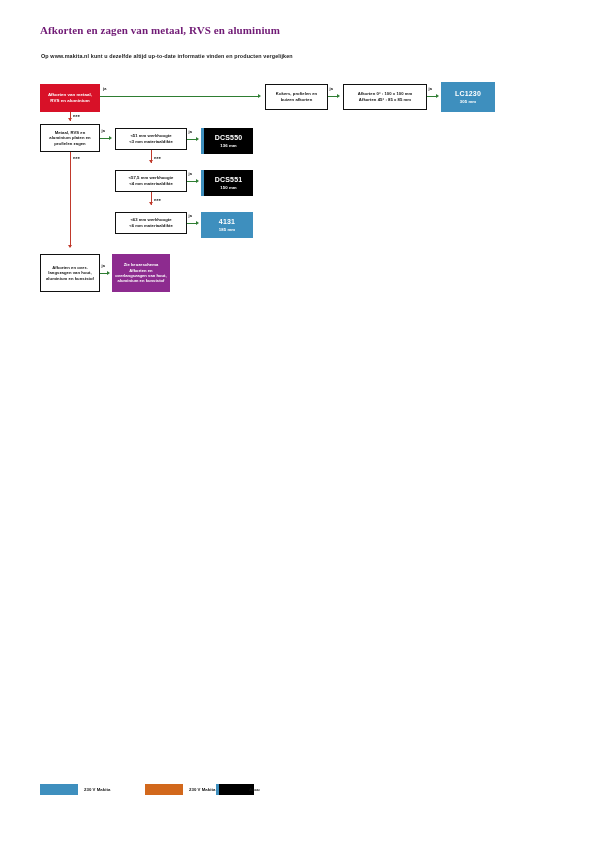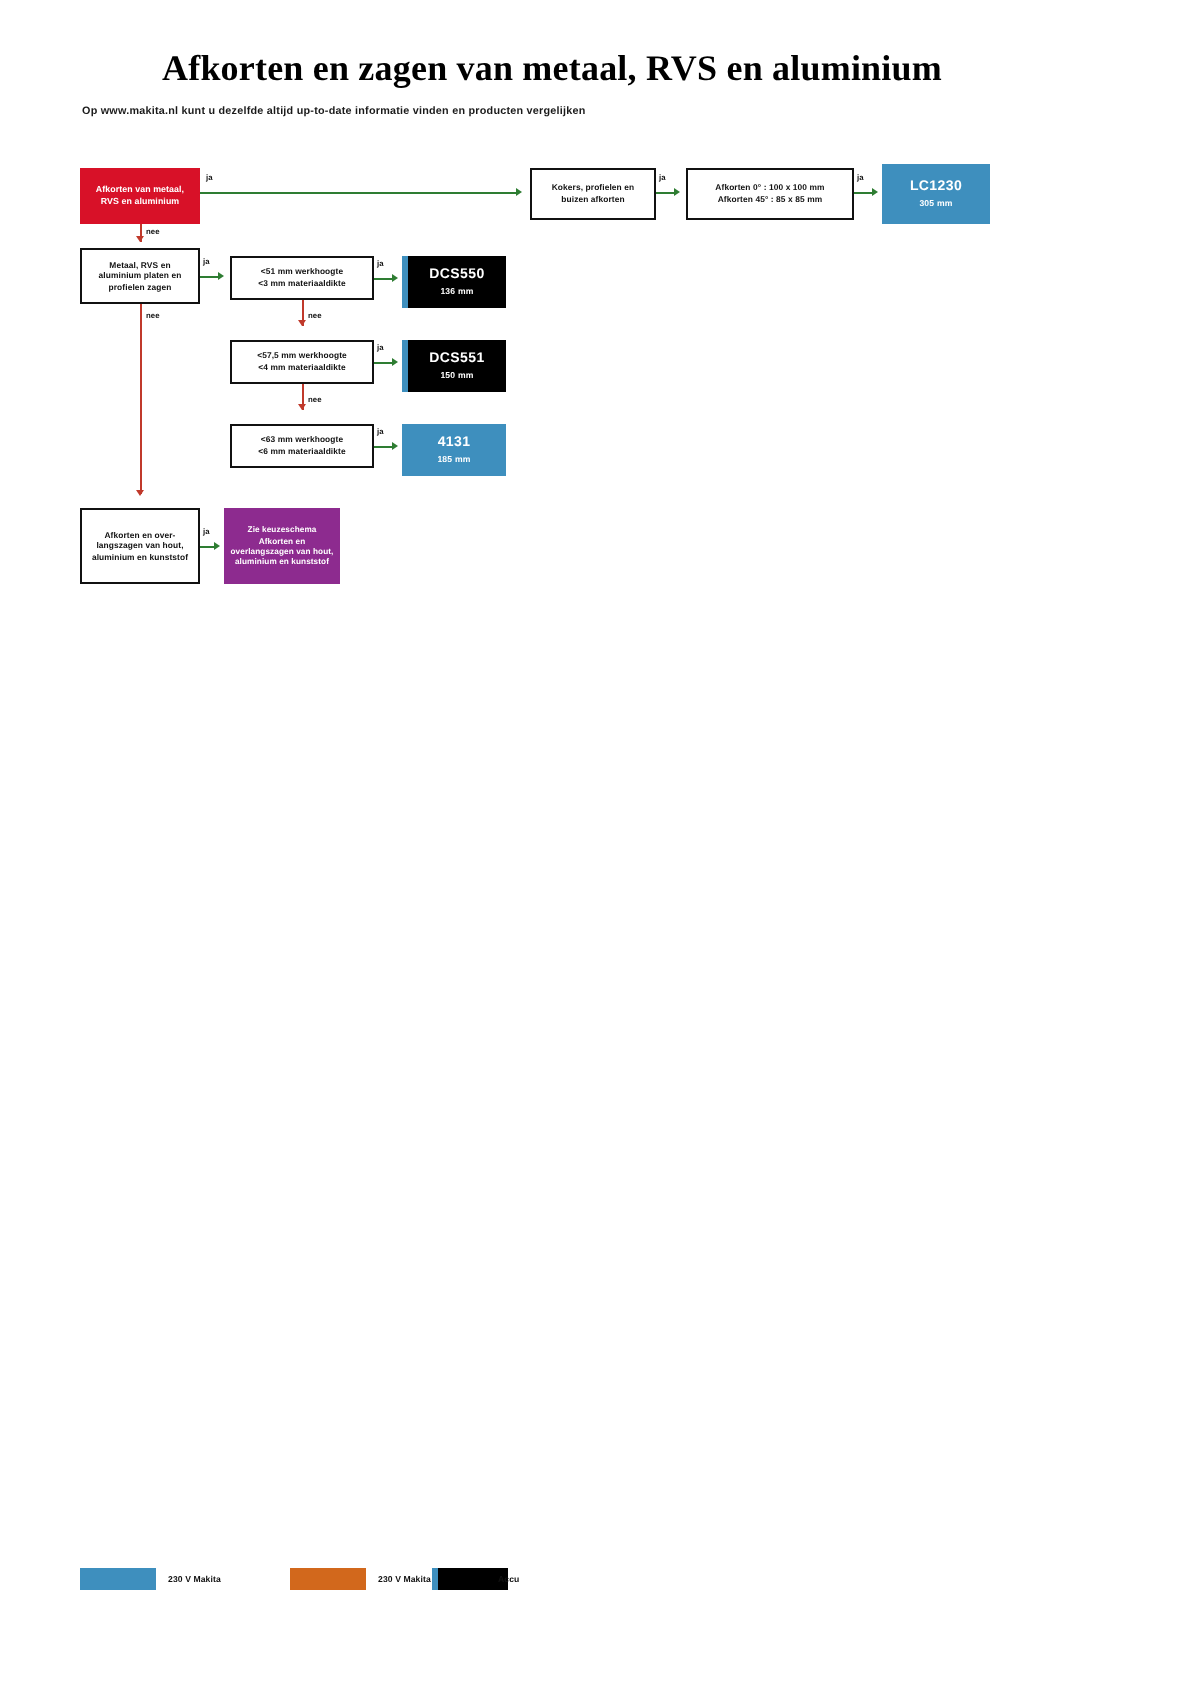--- a/index.html
+++ b/index.html
@@ -17,25 +17,24 @@
     background: #ffffff;
   }
 
   
   .title {
     position: absolute;
     left: 40px; top: 24px;
     width: 500px;
     font-family: "Liberation Serif", serif;
     font-weight: bold;
-    font-size: 18px;
+    font-size: 11px;
     letter-spacing: 0.1px;
-    color: #000000;
-    white-space: nowrap;
-    margin-left: 41px;
+    color: #701a75;
+    white-space: nowrap;
   }
   .subtitle {
     position: absolute;
     left: 41px; top: 53px;
     width: 500px;
     font-size: 5.4px;
     font-weight: bold;
     letter-spacing: 0.12px;
     color: #1a1a1a;
     white-space: nowrap;

